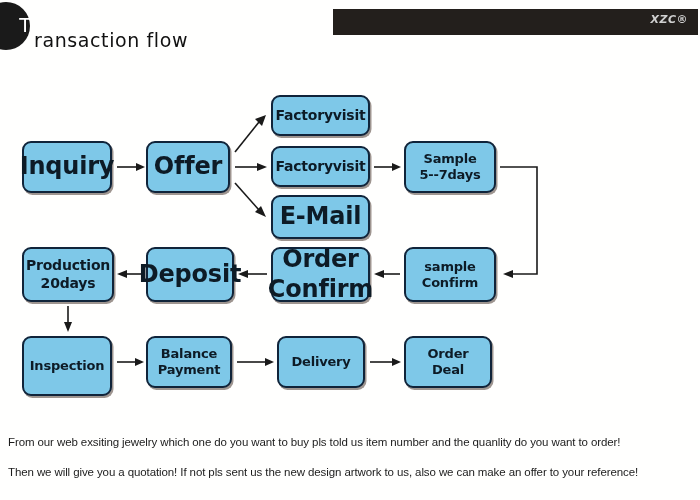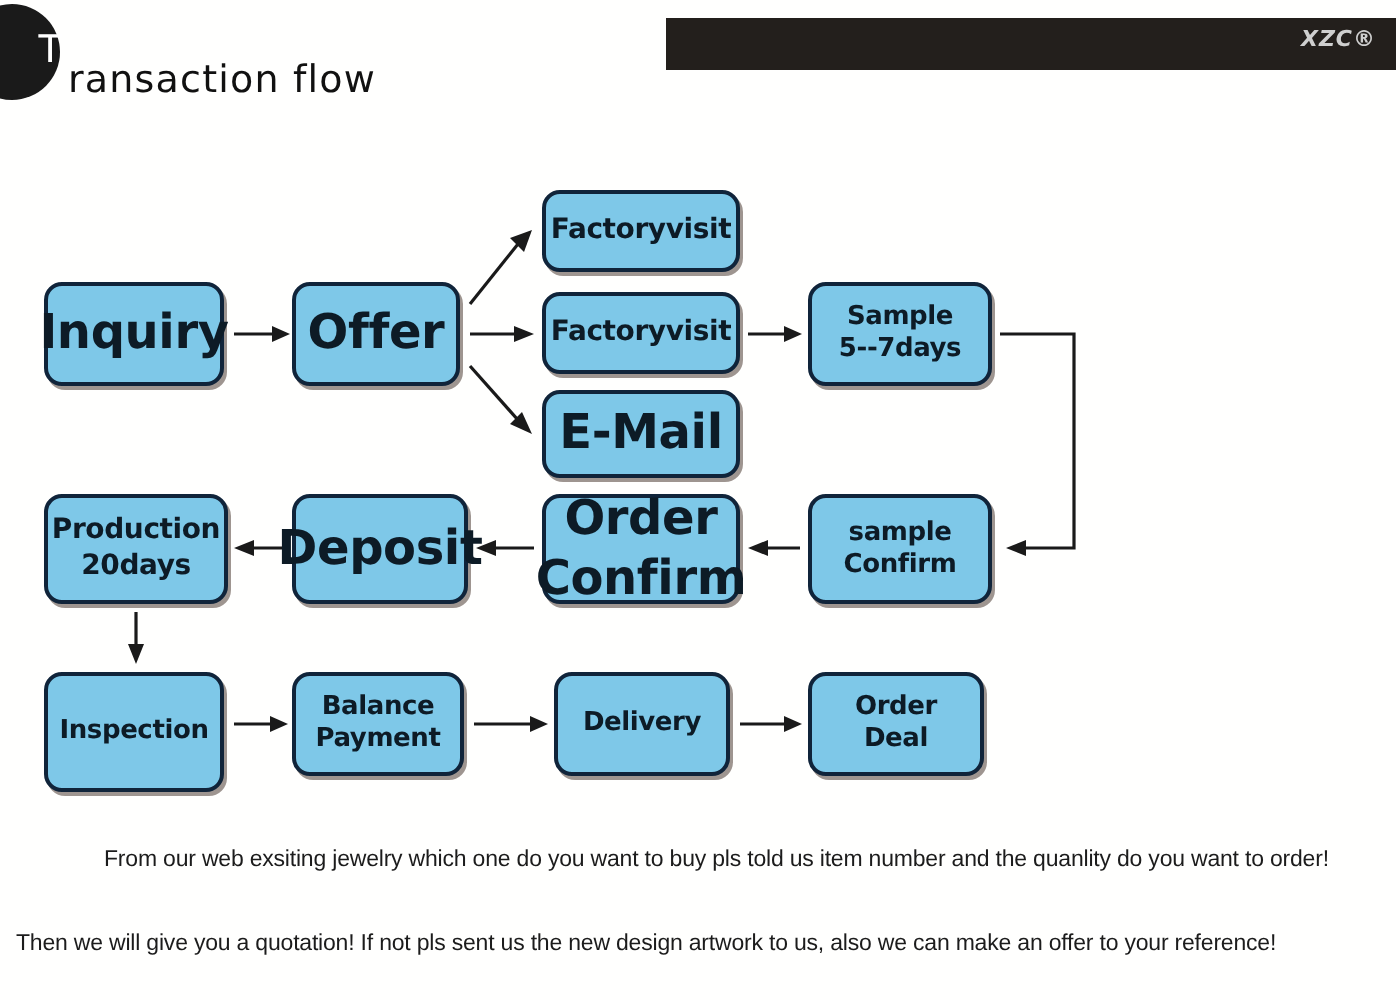--- a/index.html
+++ b/index.html
@@ -112,21 +112,21 @@
   
   .foot {
     position: absolute;
     left: 8px;
     font-family: "Liberation Sans", sans-serif;
     font-size: 11.5px;
     color: #1c1c1c;
     white-space: nowrap;
     letter-spacing: -0.1px;
   }
-  #foot1 { top: 424px; margin-left: 44px; }
+  #foot1 { top: 436px; }
   #foot2 { top: 466px; }
 </style>
 </head>
 <body>
 
 <div id="page">
 
   <div id="logo-circle"></div>
   <div id="logo-letter">T</div>
   <div id="page-title">ransaction flow</div>

